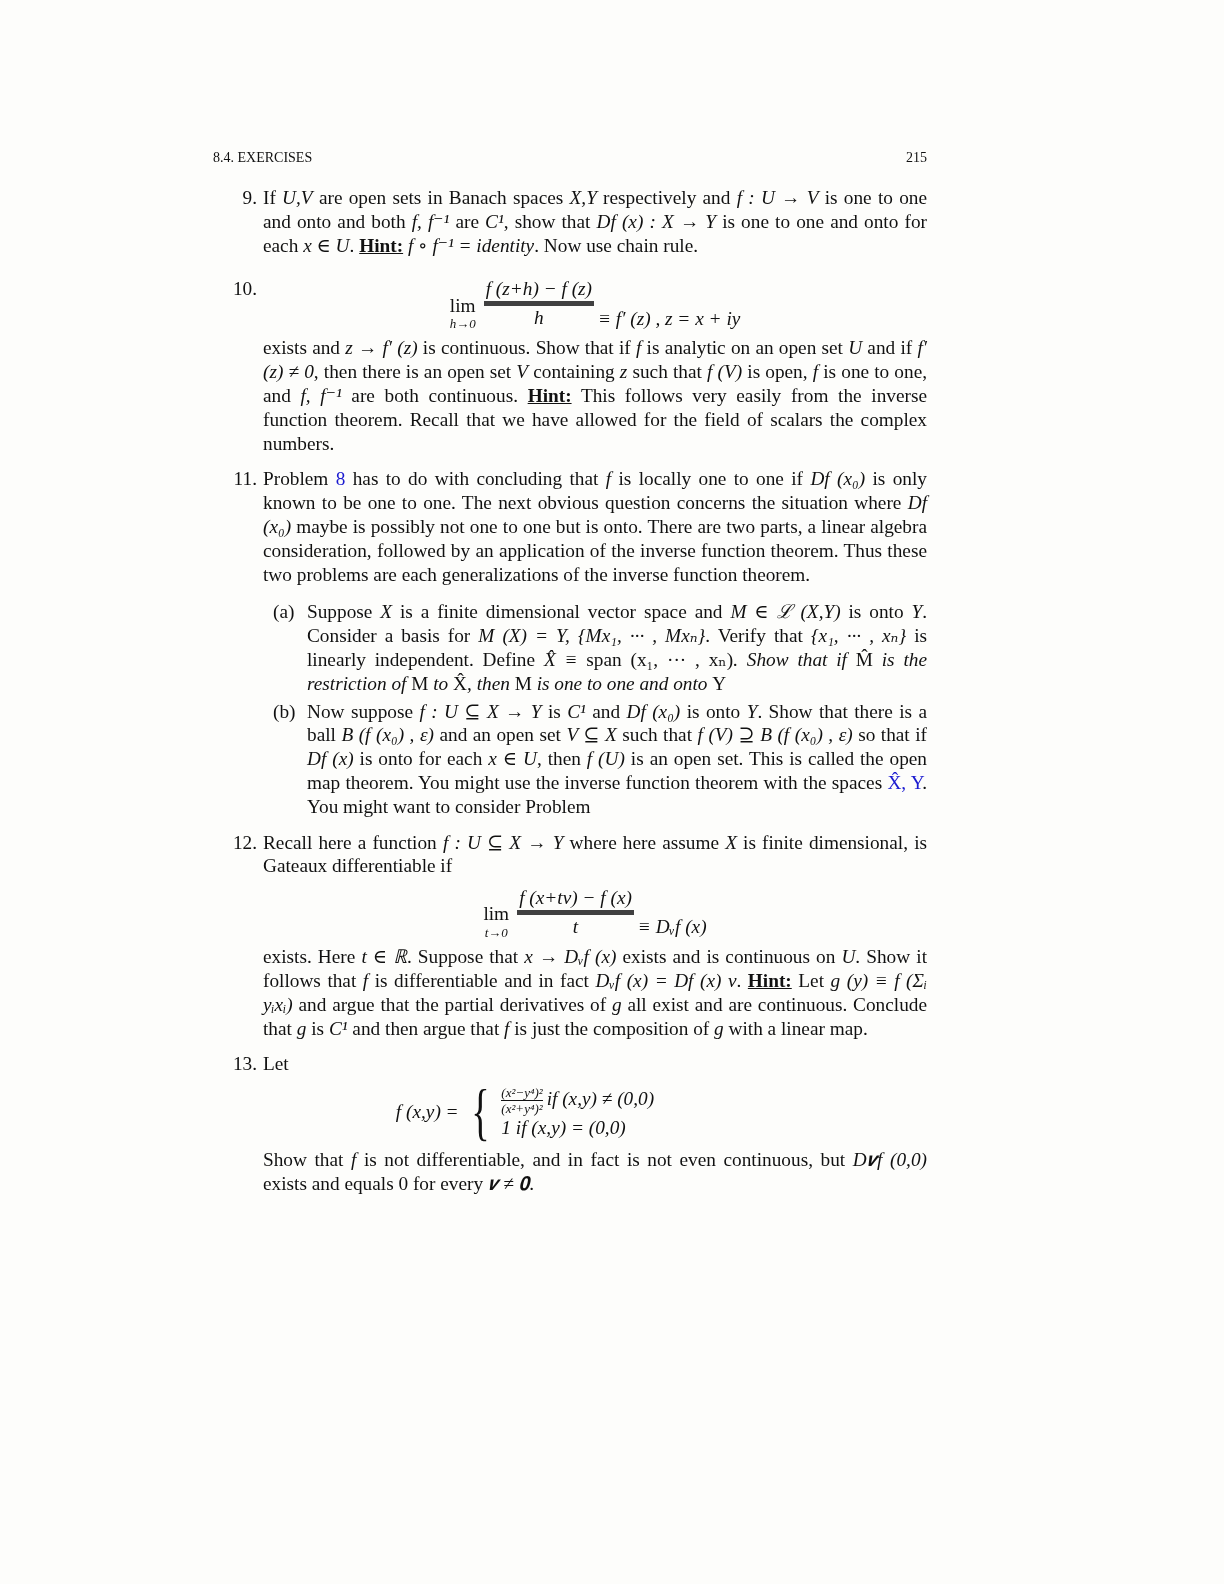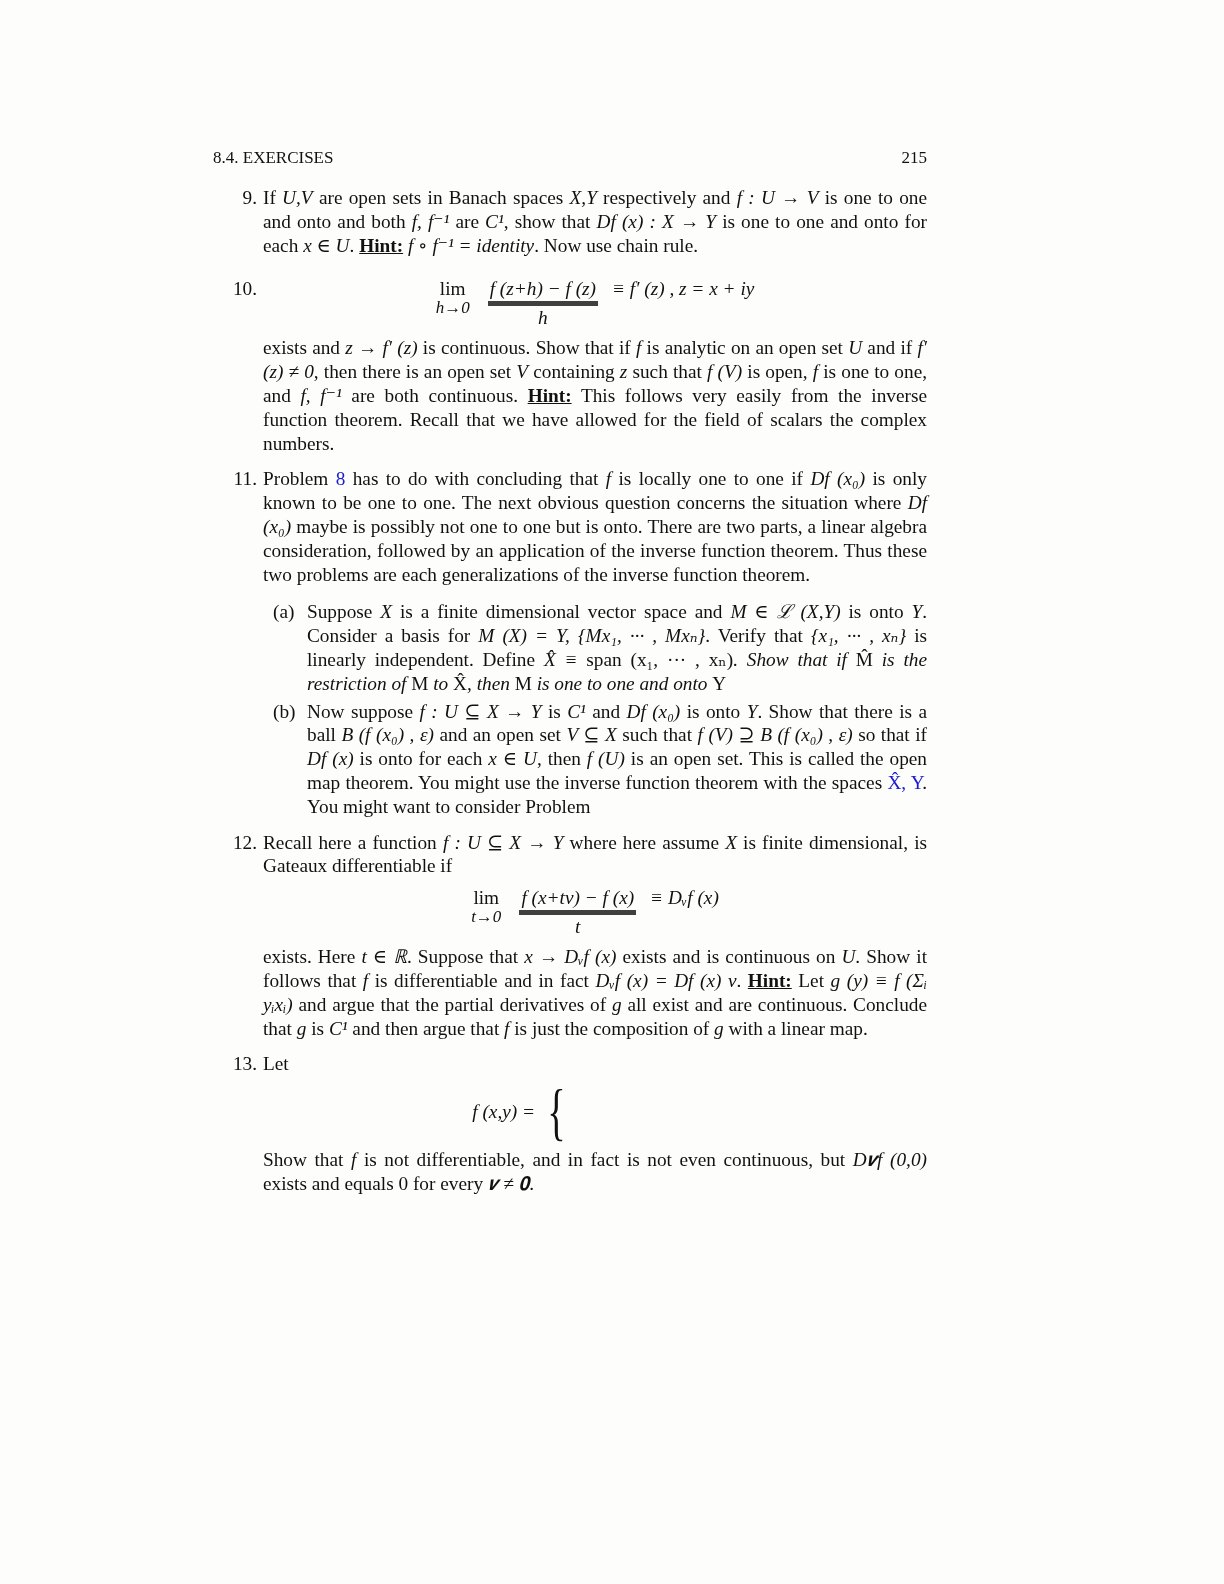--- a/index.html
+++ b/index.html
@@ -2,30 +2,30 @@
 <html><head>
 <meta charset="utf-8">
 <style>
   html, body { margin: 0; padding: 0; }
   body {
     width: 1224px; height: 1584px; background: #fdfdfb;
     font-family: "Liberation Serif", "DejaVu Serif", serif;
     color: #111; position: relative; overflow: hidden;
   }
   .page { position: absolute; left: 213px; top: 146px; width: 714px; font-size: 19.3px; line-height: 23.8px; }
-  .running-head { display: flex; justify-content: space-between; font-size: 17px; height: 28px; }
+  .running-head { display: flex; justify-content: space-between; font-size: 14px; height: 28px; }
   .ex { position: relative; padding-left: 50px; margin-top: 0; }
   .ex .num { position: absolute; left: 0; width: 44px; text-align: right; }
   .ex p { margin: 0; text-align: justify; }
   i, .m { font-style: italic; }
   b { font-weight: bold; text-decoration: underline; }
   .link { color: #1a1ad0; }
-  .display { display: flex; justify-content: center; align-items: flex-start; margin: 8px 0 6px 0; gap: 10px; }
+  .display { display: flex; justify-content: center; align-items: flex-end; margin: 8px 0 6px 0; }
   .lim { display: inline-flex; flex-direction: column; align-items: center; margin-right: 4px; }
-  .lim .sub { font-size: 17px; line-height: 13px; font-style: italic; }
+  .lim .sub { font-size: 13px; line-height: 13px; font-style: italic; }
   .frac { display: inline-flex; flex-direction: column; align-items: center; margin: 0 4px; }
   .frac .top { border-bottom: 5px solid #404040; padding: 0 2px; line-height: 24px; }
   .frac .bot { line-height: 24px; }
   .sublist { margin-top: 14px; }
   .sub-item { position: relative; padding-left: 44px; }
   .sub-item .lab { position: absolute; left: 10px; }
   .sub-item p { margin: 0; text-align: justify; }
   .cases { display: flex; align-items: center; justify-content: center; margin: 4px 0 4px -140px; }
   .brace { font-size: 64px; line-height: 64px; margin: 0 6px; transform: scaleX(0.6); }
   .case-rows { display: flex; flex-direction: column; }
@@ -113,18 +113,27 @@
     </p>
   </div>
   <div class="gap"></div>
 
   <div class="ex">
     <span class="num">13.</span>
     <p>Let</p>
     <div class="cases">
       <span class="m">f (x,y) =</span>
       <span class="brace">{</span>
+      <span class="case-rows">
+        <span>
+          <span class="small-frac m">
+              <span class="top">(x²−y⁴)²</span>
+              <span>(x²+y⁴)²</span>
+            </span><span class="m">if (x,y) ≠ (0,0)</span>
+        </span>
+        <span class="m">1 if (x,y) = (0,0)</span>
+      </span>
     </div>
     <p>
       <span>Show that </span><i>f</i><span> is not differentiable, and in fact is not even continuous, but </span><i>D𝒗f (0,0)</i><span> exists and equals 0 for every </span><i>𝒗 ≠ 𝟎</i><span>.</span>
     </p>
   </div>
 </div>
 
 </body></html>

